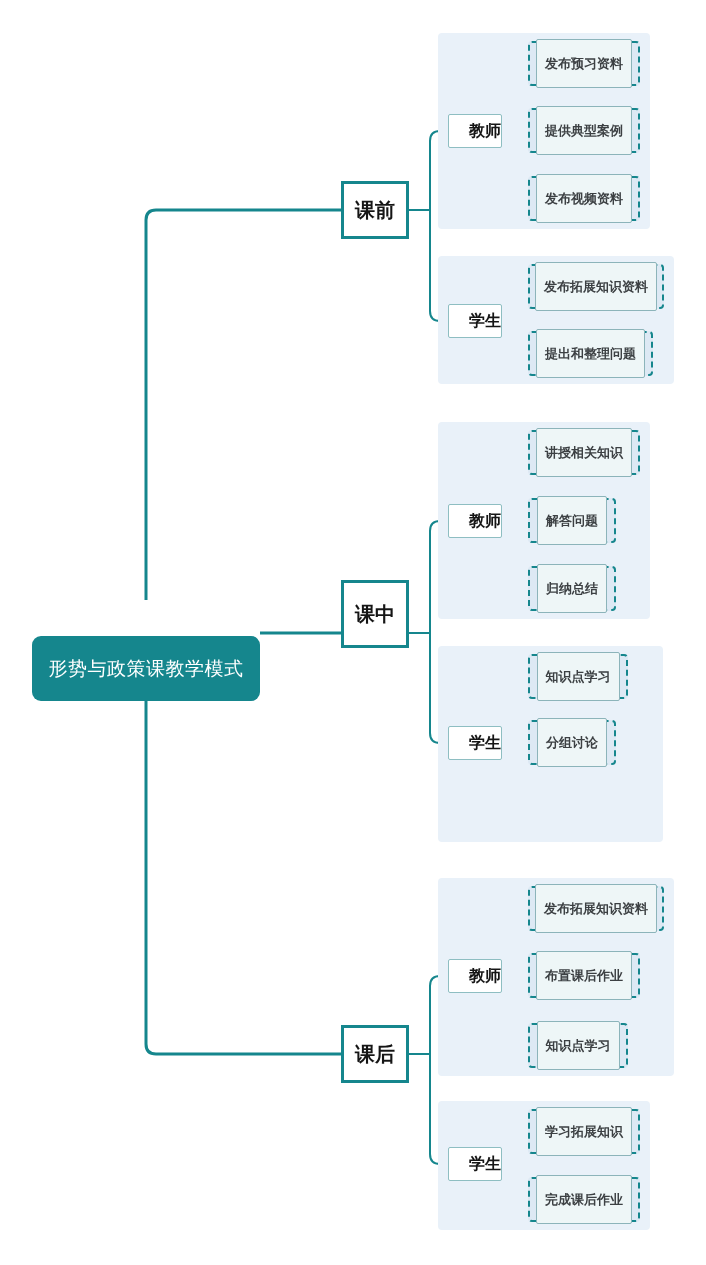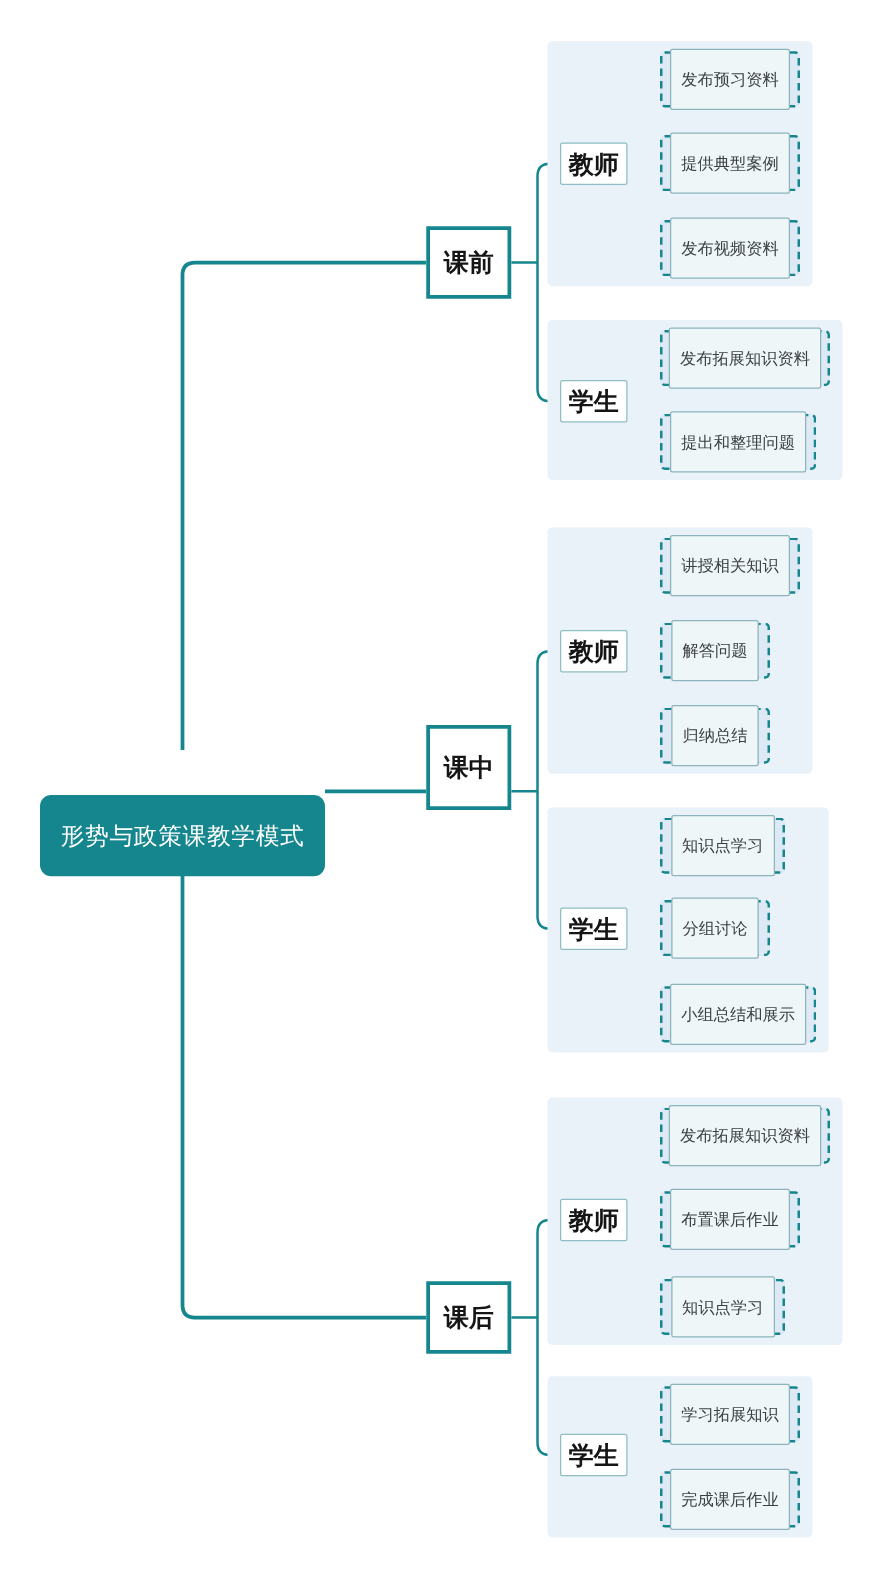--- a/index.html
+++ b/index.html
@@ -13,26 +13,26 @@
 
   .panel{position:absolute;z-index:2;background:var(--panel-bg);border-radius:4px;}
 
   .node{position:absolute;z-index:3;display:flex;align-items:center;justify-content:center;box-sizing:border-box;}
 
   .root{background:var(--accent);color:var(--root-text);border-radius:9px;
         font-size:19px;letter-spacing:0.5px;margin-top:36px;}
   .branch{background:#ffffff;border:3px solid var(--accent);color:#151515;
           font-size:20px;font-weight:bold;justify-content:center;}
   .group{background:#ffffff;border:1.5px solid var(--group-border);border-radius:2px;
-         color:#151515;font-size:20px;font-weight:bold;}
+         color:#151515;font-size:16px;font-weight:bold;justify-content:flex-end;}
 
   .leaf{background:var(--leaf-outer-bg);border:2px dashed var(--accent);border-radius:4px;}
   .leaf-inner{background:var(--leaf-inner-bg);border:1px solid var(--leaf-inner-border);
               border-radius:2px;padding:15px 8px;white-space:nowrap;
-              font-size:13px;color:#3c4043;line-height:17px;}
+              font-size:13px;color:#3c4043;line-height:17px;font-weight:bold;}
 </style>
 </head>
 <body>
 
 <div id="canvas">
 
   <svg id="connectors" viewBox="0 0 706 1265" xmlns="http://www.w3.org/2000/svg">
 
     <path class="main" d="M146,600 V220 Q146,210 156,210 H341"></path>
     <path class="main" d="M146,665 V1044 Q146,1054 156,1054 H341"></path>
@@ -136,23 +136,20 @@
   <div class="node leaf" style="left:528px;top:566px;width:88px;height:45px">
     <div class="leaf-inner"><span>归纳总结</span></div>
   </div>
 
   <div class="node leaf" style="left:528px;top:654px;width:100px;height:45px">
     <div class="leaf-inner"><span>知识点学习</span></div>
   </div>
   <div class="node leaf" style="left:528px;top:720px;width:88px;height:45px">
     <div class="leaf-inner"><span>分组讨论</span></div>
   </div>
-  <div class="node leaf" style="left:528px;top:789px;width:125px;height:45px">
-    <div class="leaf-inner"><span>小组总结和展示</span></div>
-  </div>
 
   <div class="node leaf" style="left:528px;top:886px;width:136px;height:45px">
     <div class="leaf-inner"><span>发布拓展知识资料</span></div>
   </div>
   <div class="node leaf" style="left:528px;top:953px;width:112px;height:45px">
     <div class="leaf-inner"><span>布置课后作业</span></div>
   </div>
   <div class="node leaf" style="left:528px;top:1023px;width:100px;height:45px">
     <div class="leaf-inner"><span>知识点学习</span></div>
   </div>

